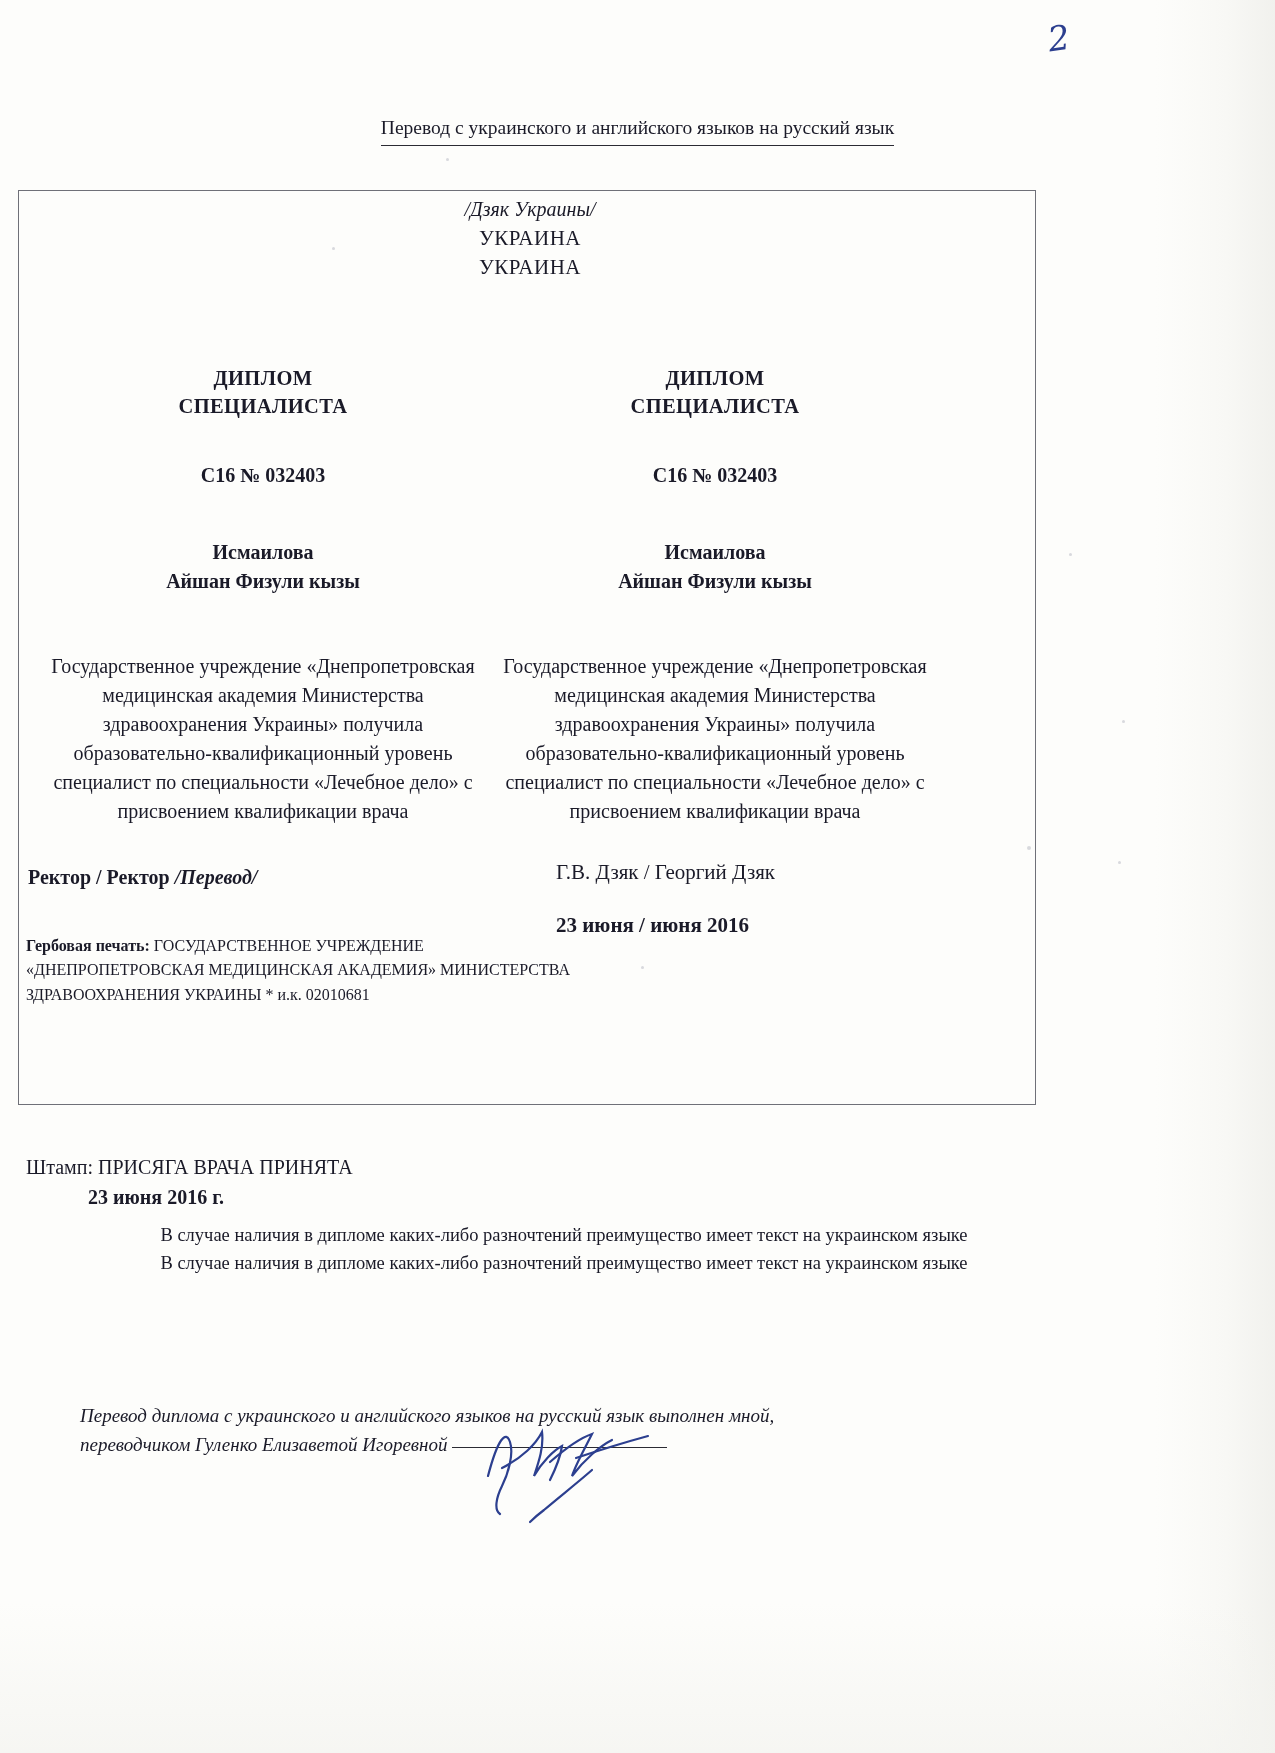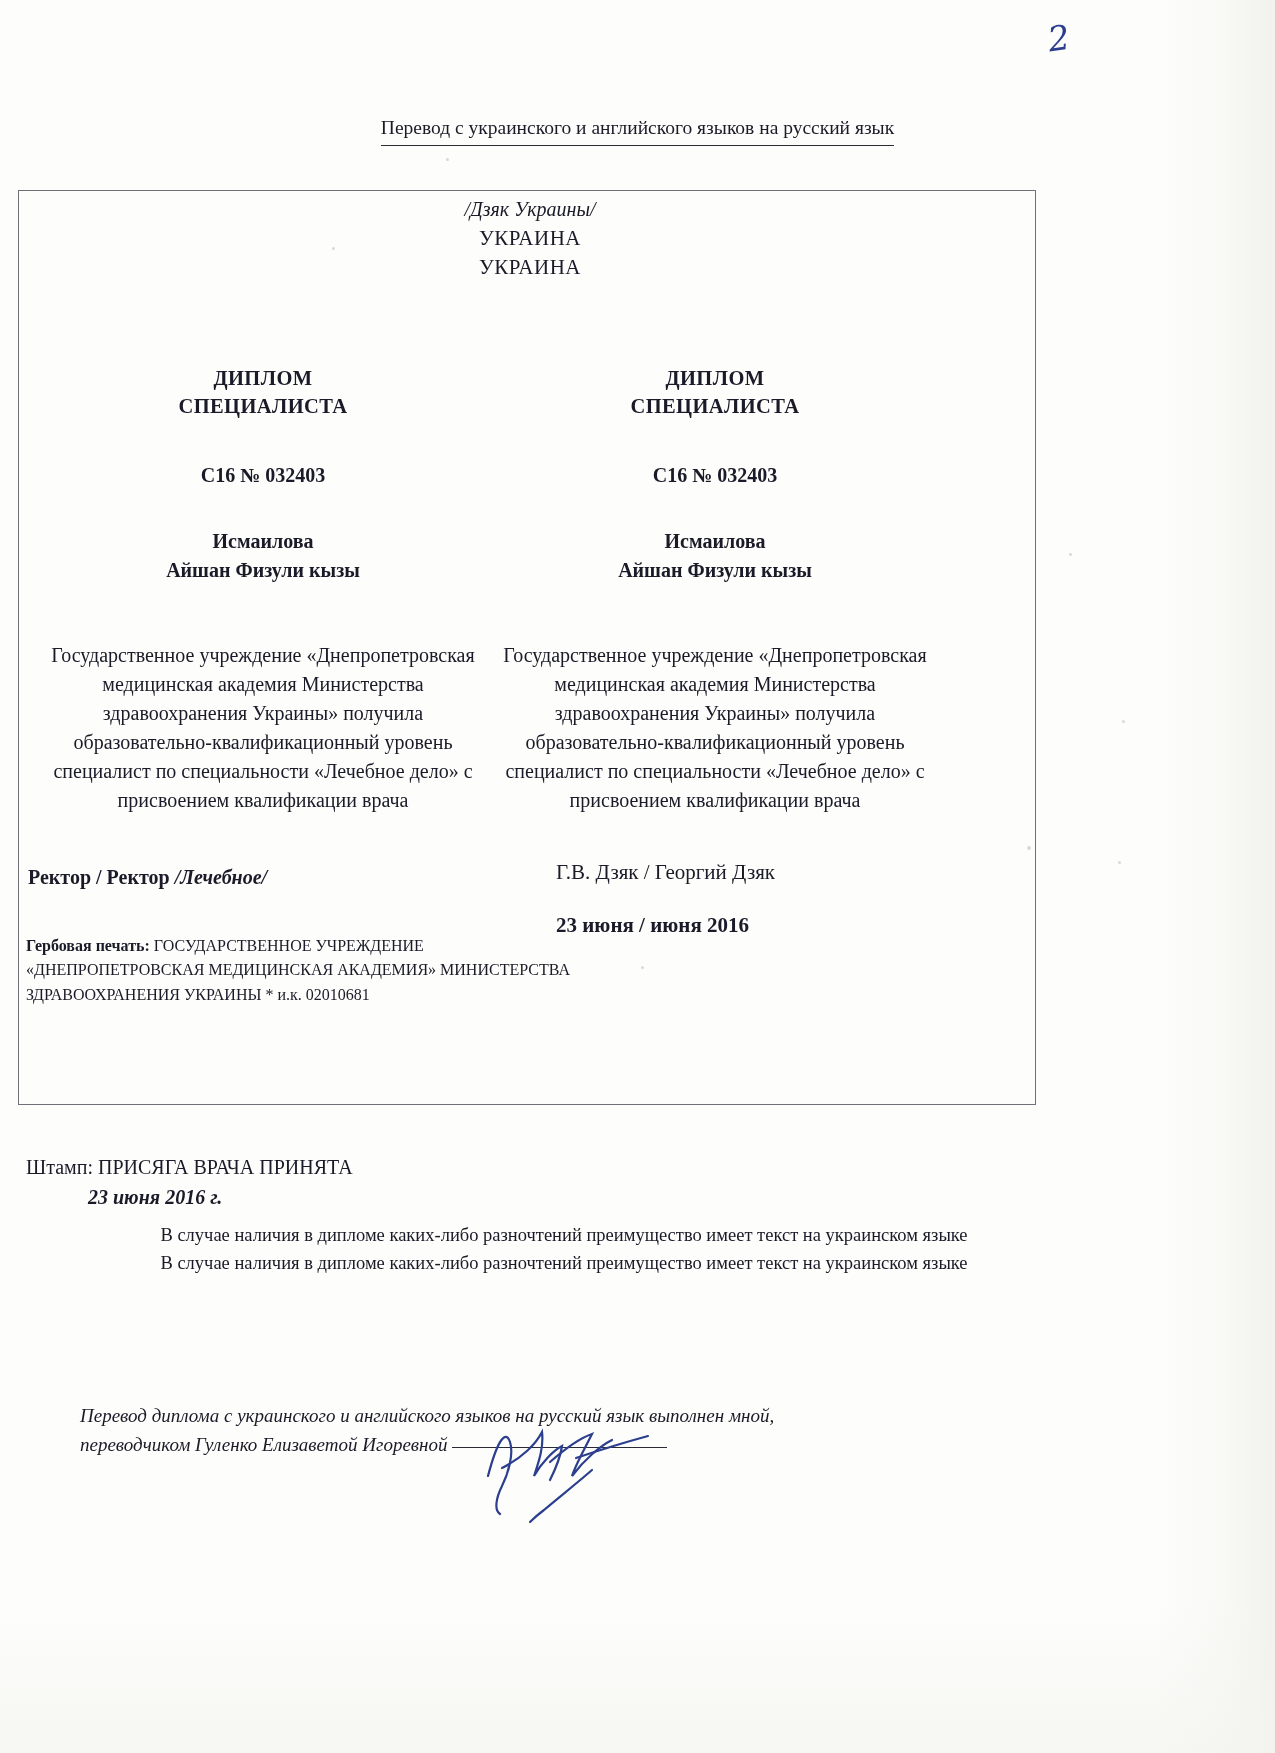--- a/index.html
+++ b/index.html
@@ -119,21 +119,21 @@
     line-height: 1.35;
   }
   .dip-number {
     font-weight: bold;
     font-size: 20px;
     margin-top: 41px;
   }
   .dip-name {
     font-weight: bold;
     font-size: 20px;
-    margin-top: 37px;
+    margin-top: 48px;
     line-height: 1.45;
   }
   .dip-body {
     font-size: 20px;
     margin-top: 56px;
     line-height: 1.45;
   }
 
   .rector-left {
     position: absolute;
@@ -175,21 +175,20 @@
     position: absolute;
     top: 1152px;
     left: 26px;
     width: 600px;
     font-size: 20px;
     line-height: 1.5;
   }
   .stamp-date {
     display: block;
     margin-left: 62px;
-    font-style: italic;
     font-weight: bold;
   }
 
   .footnotes {
     position: absolute;
     top: 1222px;
     left: 0;
     width: 1080px;
     text-align: center;
     font-size: 18.5px;
@@ -277,21 +276,21 @@
     <div class="dip-number">С16 № 032403</div>
     <div class="dip-name">
       <div>Исмаилова</div>
       <div>Айшан Физули кызы</div>
     </div>
     <div class="dip-body">Государственное учреждение «Днепропетровская медицинская академия Министерства здравоохранения Украины» получила образовательно-квалификационный уровень специалист по специальности «Лечебное дело» с присвоением квалификации врача</div>
   </div>
 
   <div class="rector-left">
     <span>Ректор / Ректор</span>
-    <span class="sig">/Лечебное/</span>
+    <span class="sig">/Перевод/</span>
   </div>
 
   <div class="rector-right">Г.В. Дзяк / Георгий Дзяк</div>
   <div class="date-right">23 июня / июня 2016</div>
 
   <div class="seal-block">
     <b>Гербовая печать:</b>
     <span>ГОСУДАРСТВЕННОЕ УЧРЕЖДЕНИЕ «ДНЕПРОПЕТРОВСКАЯ МЕДИЦИНСКАЯ АКАДЕМИЯ» МИНИСТЕРСТВА ЗДРАВООХРАНЕНИЯ УКРАИНЫ * и.к. 02010681</span>
   </div>
 

